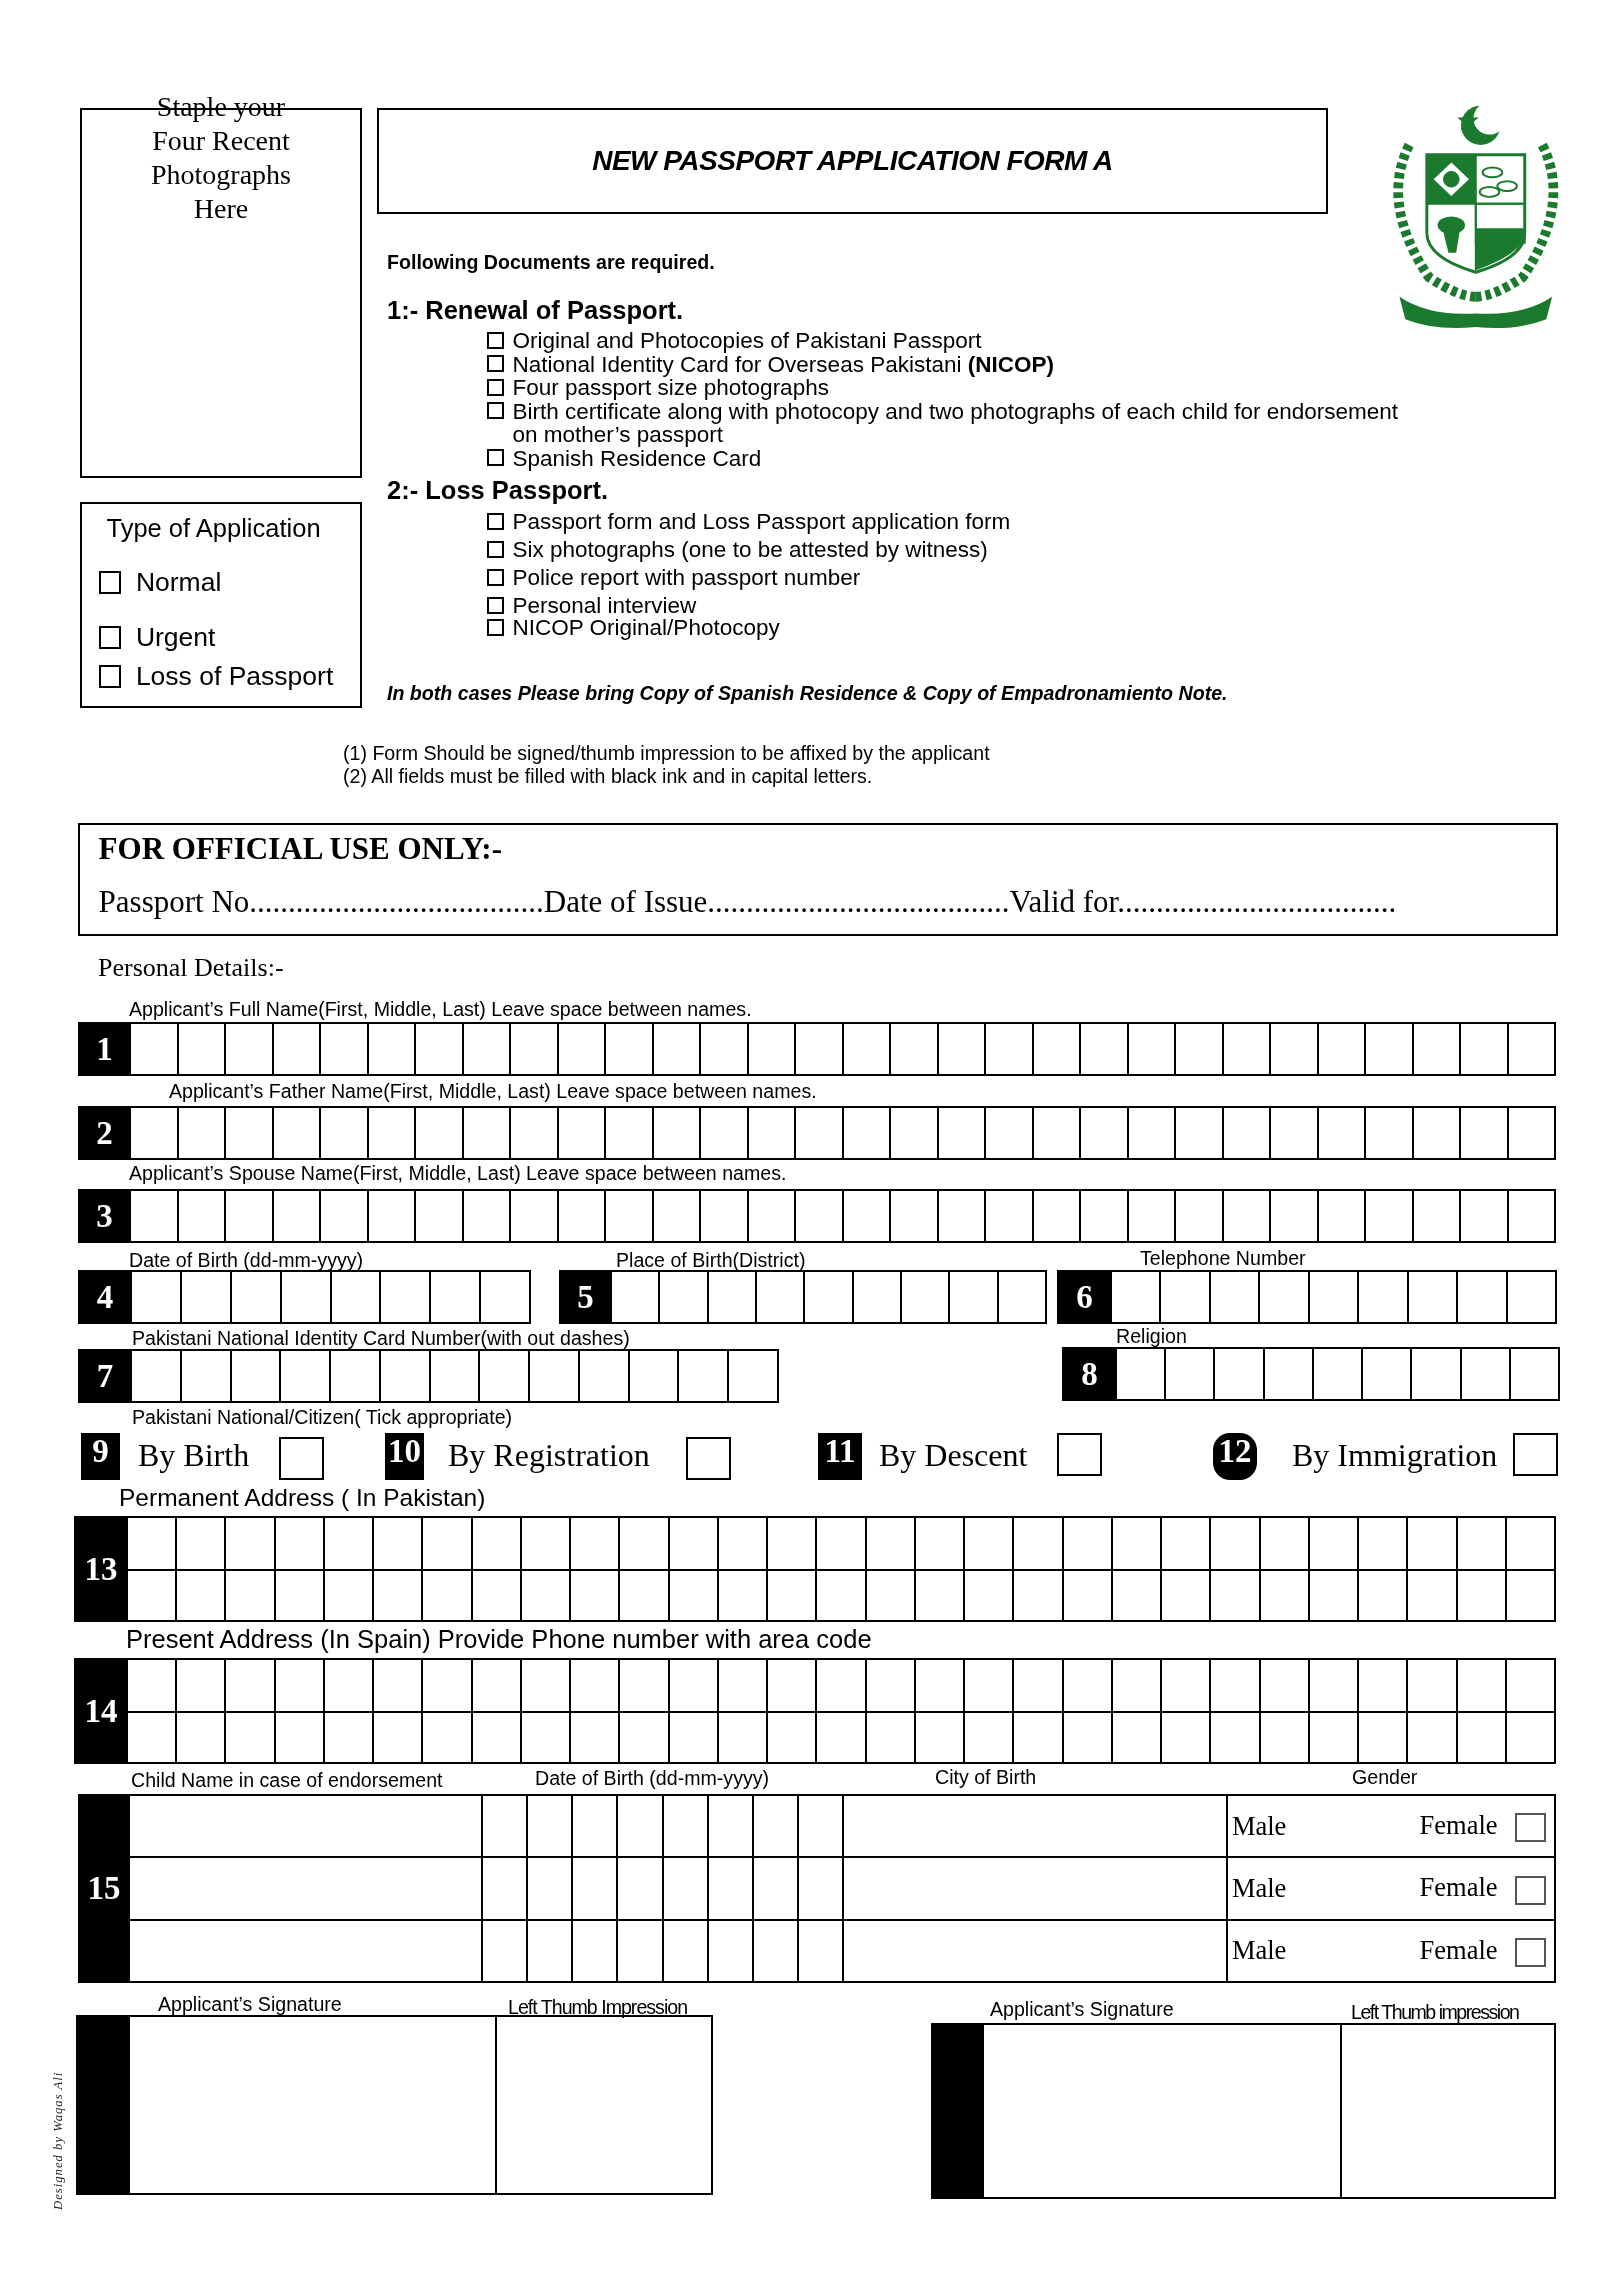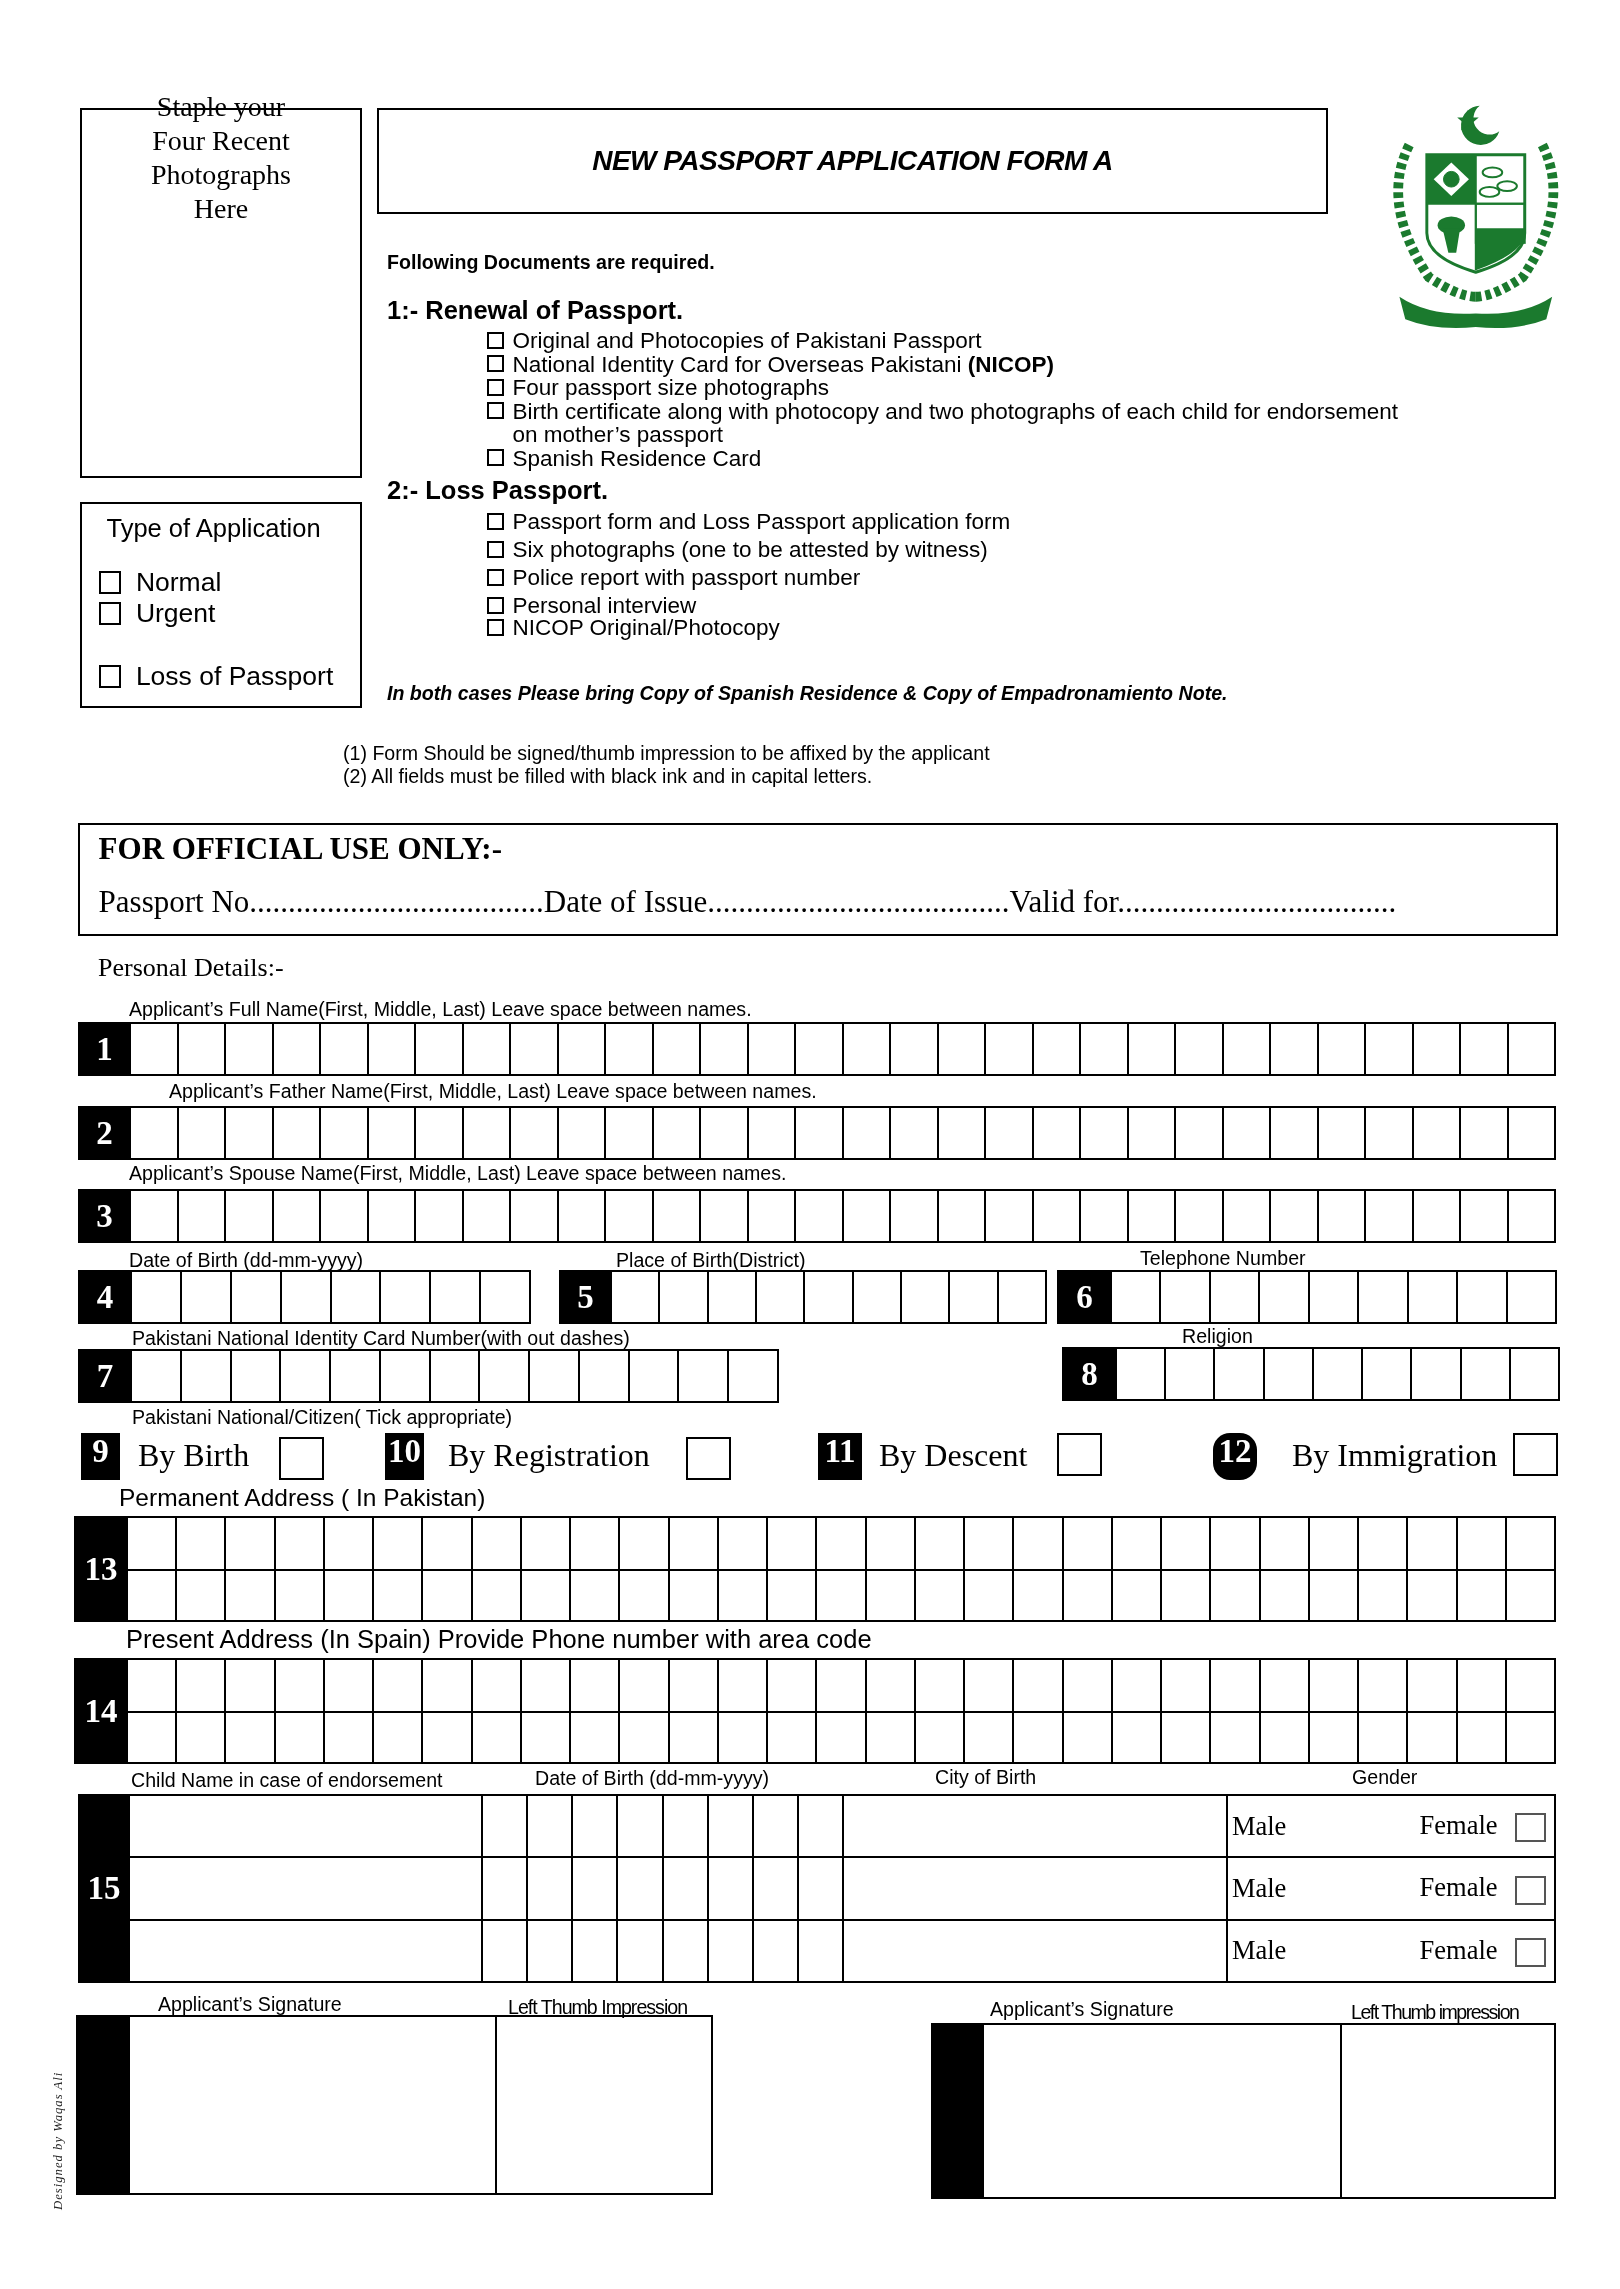--- a/index.html
+++ b/index.html
@@ -139,21 +139,21 @@
     </div>
 </div>
 <div class="abs note-both">In both cases Please bring Copy of Spanish Residence &amp; Copy of Empadronamiento  Note.</div>
 
 <div class="box type-box">
   <div class="type-title">Type of Application</div>
   <div class="type-item" style="top:63px;">
       <span class="cb2"></span>
       <span>Normal</span>
     </div>
-  <div class="type-item" style="top:94px;">
+  <div class="type-item" style="top:118px;">
       <span class="cb2"></span>
       <span>Urgent</span>
     </div>
   <div class="type-item" style="top:157px;">
       <span class="cb2"></span>
       <span>Loss of Passport</span>
     </div>
 </div>
 
 <div class="abs notes">
@@ -336,21 +336,21 @@
       <div class="cell"></div>
       <div class="cell"></div>
       <div class="cell"></div>
       <div class="cell"></div>
       <div class="cell"></div>
       <div class="cell"></div>
       <div class="cell"></div>
       <div class="cell"></div>
     </div>
 </div>
-<div class="lbl" style="left:1182px;top:1325px;">Religion</div>
+<div class="lbl" style="left:1116px;top:1325px;">Religion</div>
 <div class="grid-row" style="left:1062px;top:1347px;width:498px;height:54px;">
   <div class="num" style="width:51px;">8</div>
   <div class="cells" style="display:flex;flex:1;">
       <div class="cell"></div>
       <div class="cell"></div>
       <div class="cell"></div>
       <div class="cell"></div>
       <div class="cell"></div>
       <div class="cell"></div>
       <div class="cell"></div>

